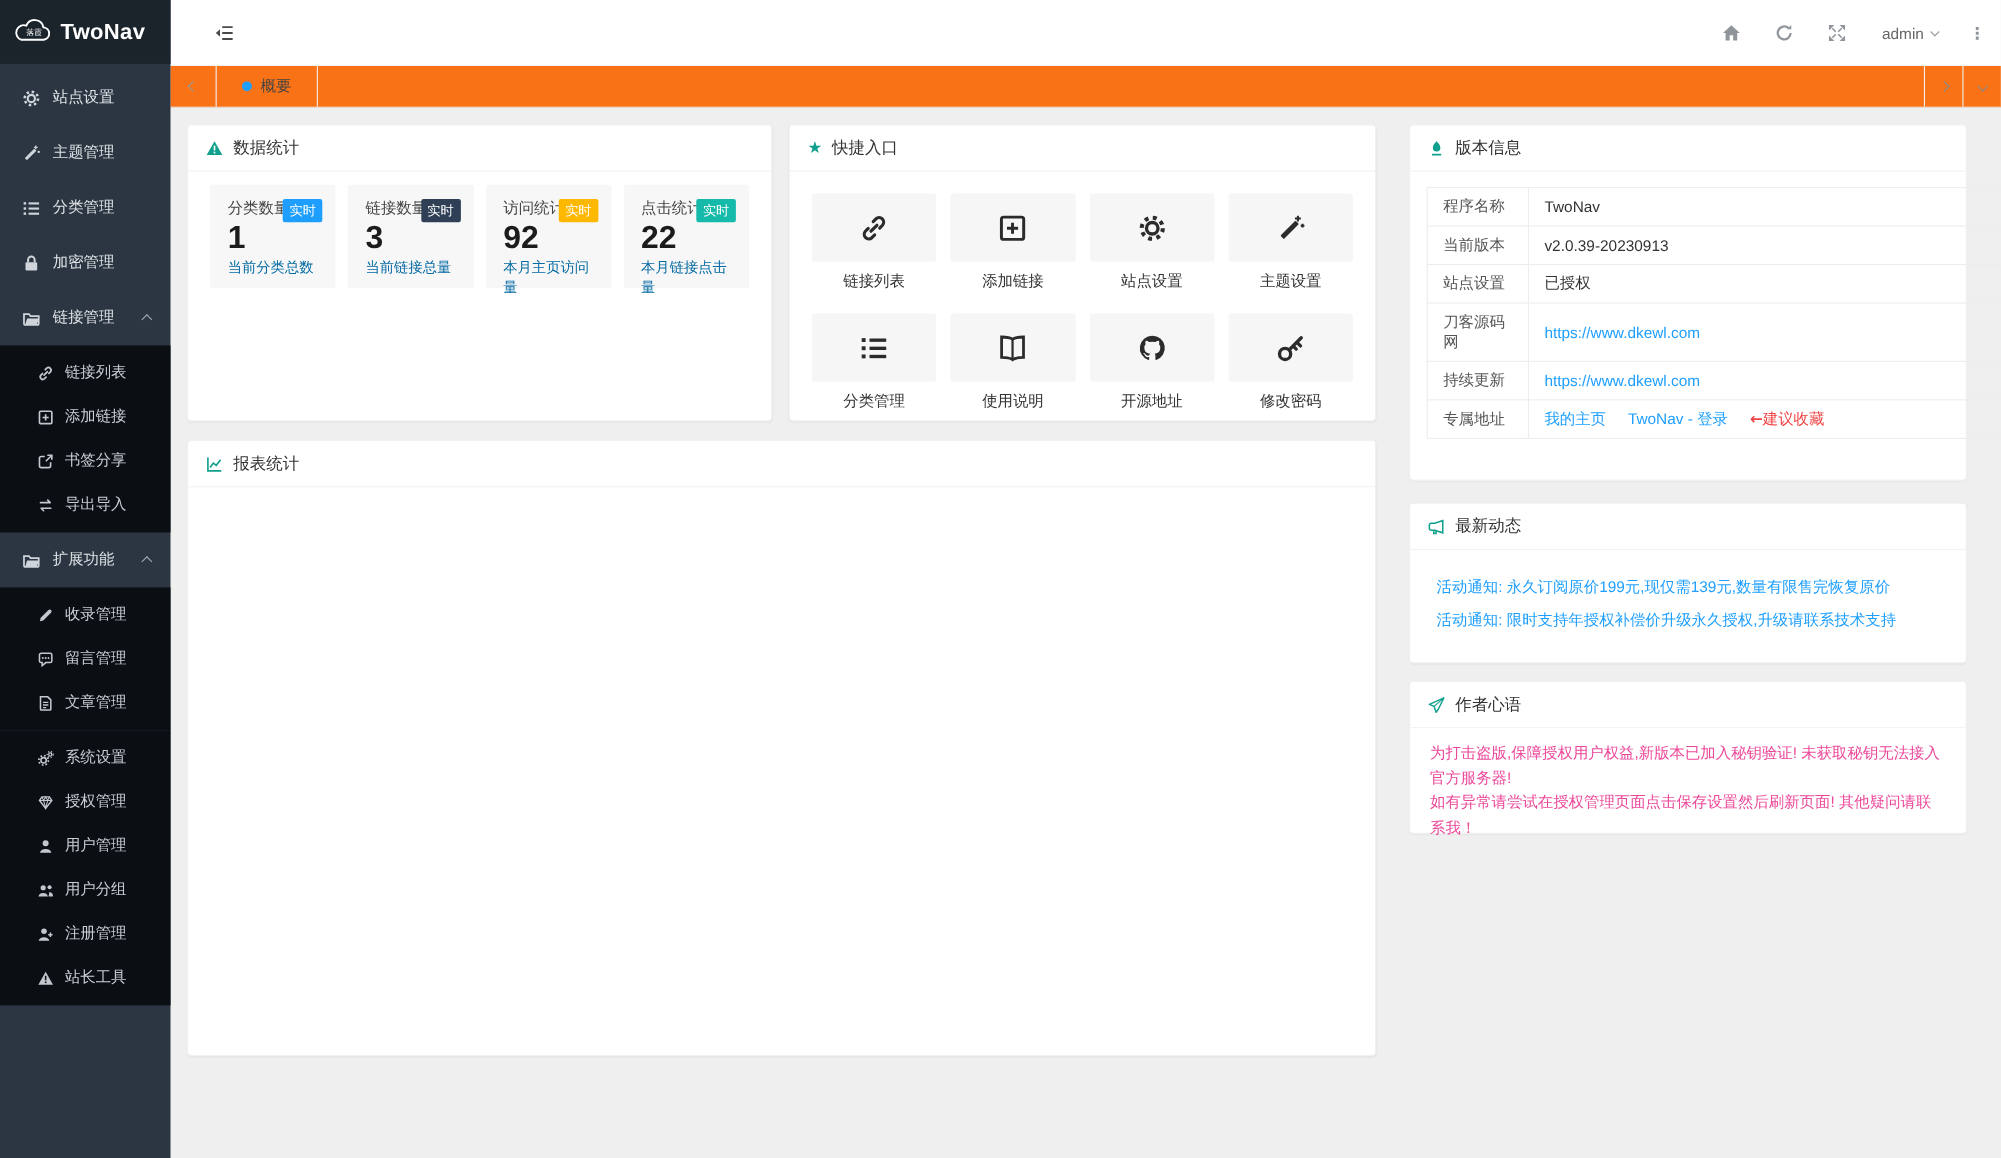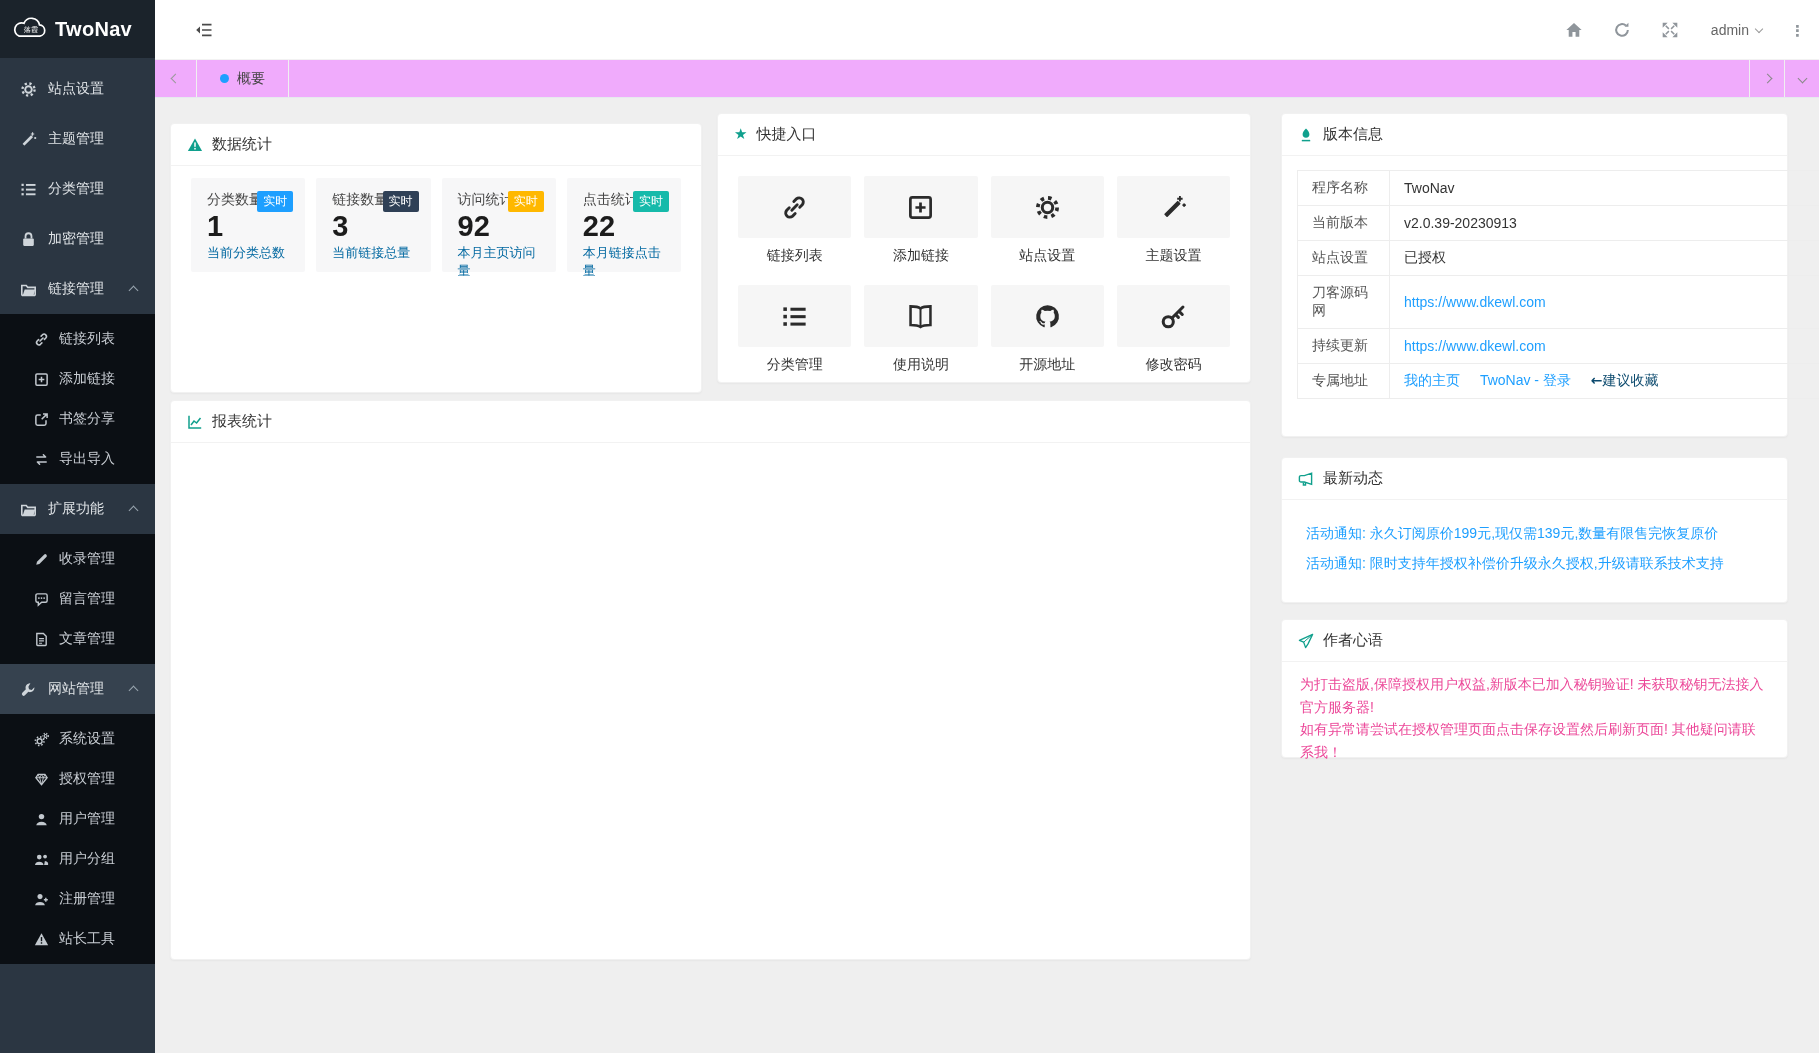--- a/index.html
+++ b/index.html
@@ -30,35 +30,35 @@
   
   .header{position:absolute;left:155px;top:0;width:1664px;height:60px;background:#fff;border-bottom:1px solid #f2f2f2;z-index:4;}
   .collapse-btn{position:absolute;left:40px;top:21px;width:18px;height:18px;color:#4a4a4a;cursor:pointer;}
   .header-right{position:absolute;right:14px;top:0;height:60px;display:flex;align-items:center;color:#8f959b;}
   .hicon{width:18px;height:18px;margin-left:30px;cursor:pointer;color:#8f959b;}
   .admin-box{display:flex;align-items:center;gap:7px;margin-left:32px;color:#666;cursor:pointer;}
   .admin-box .chev{width:6px;height:6px;border-width:1.4px;color:#999;margin-top:-3px;}
   .vdots{margin-left:28px;font-size:15px;font-weight:bold;color:#8f959b;letter-spacing:0;cursor:pointer;line-height:1;}
 
   
-  .tabbar{position:absolute;left:155px;top:60px;width:1664px;height:38px;background:#f0abfc;border-bottom:1px solid #e6eaee;z-index:4;}
+  .tabbar{position:absolute;left:155px;top:60px;width:1664px;height:38px;background:#f97316;border-bottom:1px solid #e6eaee;z-index:4;}
   .tab-back{position:absolute;left:0;top:0;width:42px;height:37px;border-right:1px solid #f0f0f0;display:flex;align-items:center;justify-content:center;color:#999;cursor:pointer;}
   .tab-item{position:absolute;left:42px;top:0;width:92px;height:37px;border-right:1px solid #f0f0f0;display:flex;align-items:center;justify-content:center;gap:8px;font-size:14px;color:#444;cursor:pointer;}
   .tab-dot{width:9px;height:9px;border-radius:50%;background:#1E9FFF;}
   .tab-fwd{position:absolute;right:35px;top:0;width:35px;height:37px;border-left:1px solid #f0f0f0;display:flex;align-items:center;justify-content:center;color:#888;cursor:pointer;}
   .tab-more{position:absolute;right:0;top:0;width:35px;height:37px;border-left:1px solid #f0f0f0;display:flex;align-items:center;justify-content:center;color:#888;cursor:pointer;}
 
   
   .content{position:absolute;left:155px;top:98px;right:0;bottom:0;background:#efefef;}
   .card{position:absolute;background:#fff;border:1px solid #f1f1f1;border-radius:4px;box-shadow:0 1px 2px rgba(0,0,0,.04);}
   .card-head{height:42px;display:flex;align-items:center;gap:9px;padding:0 16px;border-bottom:1px solid #f2f2f2;font-size:15px;color:#333;}
   .card-head .cicon{width:16px;height:16px;color:#10a08d;}
   .card-head .star{color:#10a08d;font-size:15px;line-height:1;font-family:"DejaVu Sans",sans-serif;}
 
-  .card-stats{left:15px;top:25px;width:532px;height:270px;}
+  .card-stats{left:15px;top:15px;width:532px;height:270px;}
   .stats-body{display:grid;grid-template-columns:1fr 1fr 1fr 1fr;gap:11px;padding:12px 20px;}
   .stat-box{position:relative;background:#f7f7f8;height:94px;padding:13px 16px;border-radius:2px;}
   .stat-label{font-size:14px;color:#454545;}
   .stat-num{font-size:29px;font-weight:bold;color:#1c1c1c;line-height:1.15;margin:1px 0;}
   .stat-sub{font-size:13px;color:#0369a1;}
   .badge{position:absolute;top:13px;right:12px;color:#fff;font-size:12px;padding:2px 6px;border-radius:2px;line-height:1.4;}
   .badge.b0{background:#1E9FFF;} .badge.b1{background:#2F4056;}
   .badge.b2{background:#FFB800;} .badge.b3{background:#16BAAA;}
 
   .card-quick{left:562px;top:15px;width:534px;height:270px;}
@@ -68,21 +68,21 @@
   .tile .qicon{width:27px;height:27px;--hole:#f6f6f6;}
   .tile-label{text-align:center;margin-top:9px;font-size:14px;color:#333;}
 
   .card-version{left:1126px;top:15px;width:507px;height:324px;}
   .vtable{margin:14px 15px;border-collapse:collapse;width:571px;table-layout:fixed;}
   .vtable td{border:1px solid #ededed;padding:8px 14px;font-size:14px;vertical-align:middle;}
   .vtable td.vlabel{width:92px;color:#555;}
   .vtable td.vvalue{color:#333;}
   .vlink{color:#1E9FFF;text-decoration:none;cursor:pointer;}
   .vlink.mr{margin-right:16px;}
-  .vnote{color:#0c4a6e;white-space:nowrap;}
+  .vnote{color:#ef4444;white-space:nowrap;}
   .vnote .arr{font-weight:bold;font-family:"DejaVu Sans",sans-serif;}
 
   .card-report{left:15px;top:302px;width:1081px;height:560px;}
 
   .card-news{left:1126px;top:359px;width:507px;height:146px;}
   .news-body{padding:13px 24px;}
   .news-link{display:block;color:#1E9FFF;font-size:14px;margin:12px 0;text-decoration:none;cursor:pointer;white-space:nowrap;overflow:hidden;}
 
   .card-author{left:1126px;top:521px;width:507px;height:139px;}
   .author-body{padding:11px 18px;font-size:14px;color:#ec4899;line-height:1.62;}
@@ -316,27 +316,20 @@
         <span>留言管理</span>
       </div>
       <div class="sub-item">
         <svg class="sicon">
             <use href="#i-article"></use>
           </svg>
         <span>文章管理</span>
       </div>
     </div>
 
-    <div class="side-item active">
-      <svg class="sicon">
-          <use href="#i-wrench"></use>
-        </svg>
-      <span>网站管理</span>
-      <span class="gchev"><i class="chev up"></i></span>
-    </div>
     <div class="submenu" style="--hole:#0b0f14;">
       <div class="sub-item">
         <svg class="sicon">
             <use href="#i-gears"></use>
           </svg>
         <span>系统设置</span>
       </div>
       <div class="sub-item">
         <svg class="sicon">
             <use href="#i-gem"></use>

